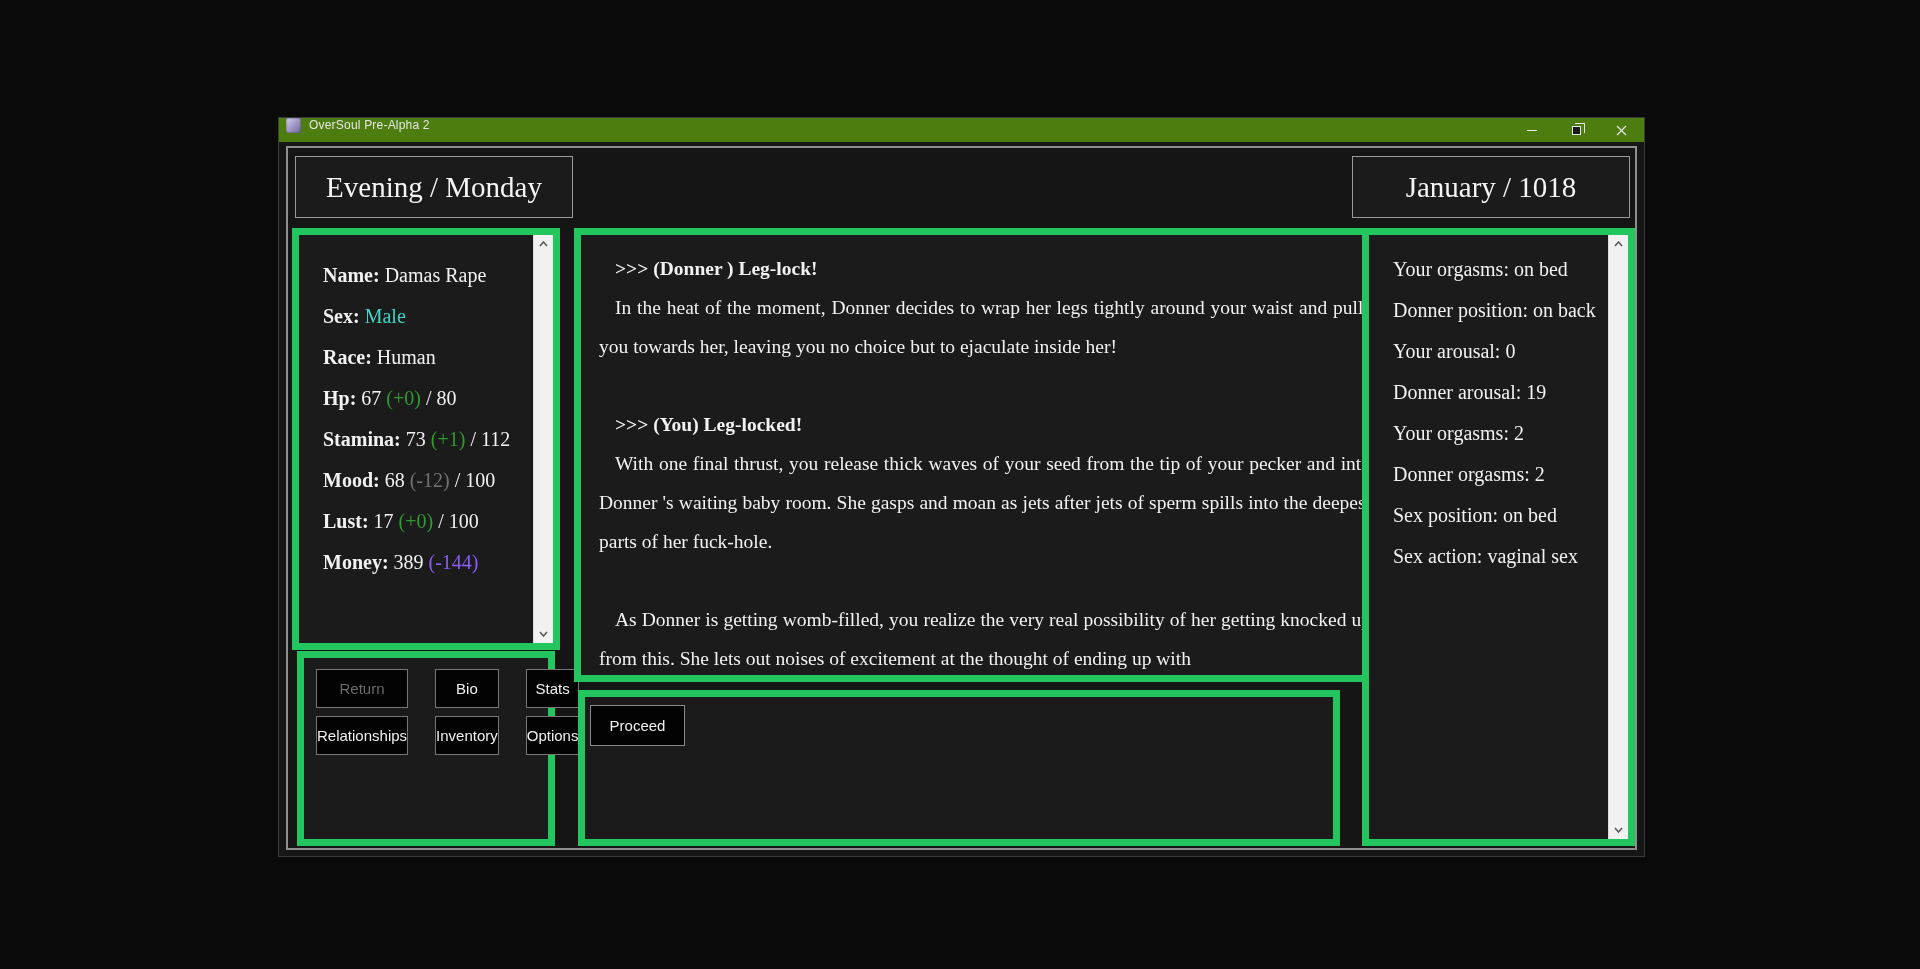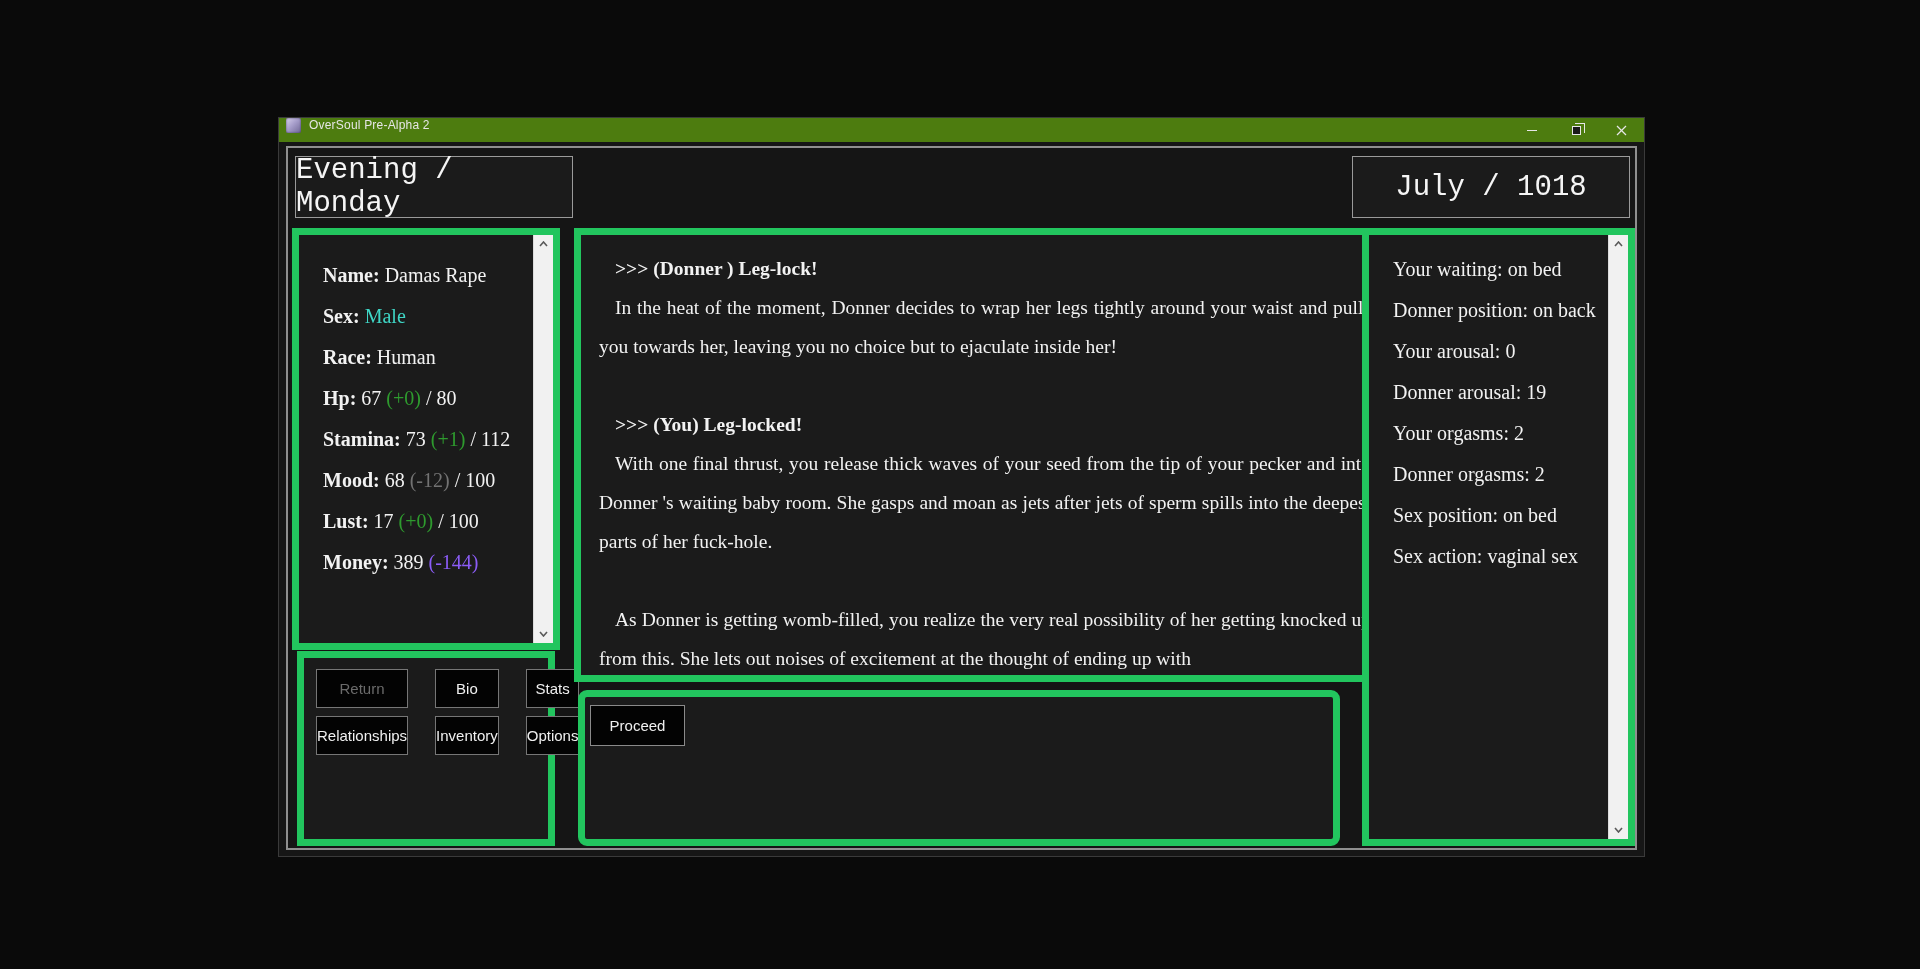--- a/index.html
+++ b/index.html
@@ -26,21 +26,21 @@
                    border:1px solid #e6e6e6; border-left-width:0; border-bottom-width:0; }
 
   
   .frame { position:absolute; left:7px; right:7px; top:28px; bottom:6px;
            border:2px solid #8f8f8f; background:#151515; }
 
   .panel { position:absolute; border:7px solid #22c55e; background:#1b1b1b; }
 
   .datebox { height:62px; width:278px; top:8px; display:flex; align-items:center; justify-content:center;
              border:1px solid #9a9a9a; }
-  .datebox span { color:#f5f5f5; font-family:Liberation Mono, monospace; font-size:29px; }
+  .datebox span { color:#f5f5f5; font-family:Liberation Serif, serif; font-size:29px; }
   #time-box { left:7px; }
   #date-box { left:1064px; }
 
   
   .scrollbar { position:absolute; top:0; right:0; bottom:0; width:20px; background:#f1f1f1;
                border-left:1px solid #dcdcdc; }
   .sb-arrow { position:absolute; left:0; width:19px; height:18px; display:flex;
               align-items:center; justify-content:center; background:#f1f1f1; }
   .sb-up { top:0; } .sb-down { bottom:0; }
   .sb-arrow svg { stroke:#5a5a5a; stroke-width:1.6; fill:none; }
@@ -64,21 +64,21 @@
   
   #story-panel { left:286px; top:80px; width:840px; height:454px; }
   .story-content { position:absolute; left:0; top:0; right:20px; bottom:0; overflow:hidden;
                    padding:14px 16px 0 18px; color:#f2f2f2;
                    font-family:"Liberation Serif", serif; font-size:19.5px; line-height:39px;
                    text-align:justify; }
   .story-heading { font-weight:bold; text-indent:16px; }
   .story-para { margin:0 0 39px 0; text-indent:16px; }
 
   
-  #proceed-panel { left:290px; top:542px; width:762px; height:156px;border-radius:9px; }
+  #proceed-panel { left:290px; top:542px; width:762px; height:156px; }
   #proceed-btn { position:absolute; left:5px; top:8px; width:95px; height:41px;
                  background:#030303; border:1px solid #8a8a8a; color:#f0f0f0;
                  font-family:"Liberation Sans", sans-serif; font-size:15px; cursor:pointer; }
 
   
   #status-panel { left:1074px; top:80px; width:273px; height:618px; }
   .status-content { position:absolute; left:0; top:0; right:20px; bottom:0; overflow:hidden;
                     padding:14px 10px 0 24px; }
   .status-line { color:#f2f2f2; font-family:"Liberation Serif", serif; font-size:20px;
                  line-height:41px; }
@@ -106,21 +106,21 @@
       </button>
     </div>
   </div>
 
   <div class="frame">
 
     <div class="datebox panel" id="time-box">
       <span>Evening / Monday</span>
     </div>
     <div class="datebox panel" id="date-box">
-      <span>July / 1018</span>
+      <span>January / 1018</span>
     </div>
 
     <div class="panel" id="stats-panel">
       <div class="stats-content">
           <div class="stat-row"><span class="stat-label">Name:</span> <span class="stat-value">Damas Rape</span></div>
           <div class="stat-row"><span class="stat-label">Sex:</span> <span class="stat-value" style="color: rgb(63, 214, 198);">Male</span></div>
           <div class="stat-row"><span class="stat-label">Race:</span> <span class="stat-value">Human</span></div>
           <div class="stat-row"><span class="stat-label">Hp:</span> <span class="stat-value">67</span> <span class="stat-delta" style="color: rgb(46, 155, 46);">(+0)</span> <span class="stat-max">/ 80</span></div>
           <div class="stat-row"><span class="stat-label">Stamina:</span> <span class="stat-value">73</span> <span class="stat-delta" style="color: rgb(46, 155, 46);">(+1)</span> <span class="stat-max">/ 112</span></div>
           <div class="stat-row"><span class="stat-label">Mood:</span> <span class="stat-value">68</span> <span class="stat-delta" style="color: #737373;">(-12)</span> <span class="stat-max">/ 100</span></div>
@@ -174,21 +174,21 @@
           </div>
       </div>
     </div>
 
     <div class="panel" id="proceed-panel">
       <button id="proceed-btn">Proceed</button>
     </div>
 
     <div class="panel" id="status-panel">
       <div class="status-content">
-          <p class="status-line">Your waiting: on bed</p>
+          <p class="status-line">Your orgasms: on bed</p>
           <p class="status-line">Donner position: on back</p>
           <p class="status-line">Your arousal: 0</p>
           <p class="status-line">Donner arousal: 19</p>
           <p class="status-line">Your orgasms: 2</p>
           <p class="status-line">Donner orgasms: 2</p>
           <p class="status-line">Sex position: on bed</p>
           <p class="status-line">Sex action: vaginal sex</p>
         </div>
       <div class="scrollbar">
         <div class="sb-arrow sb-up">

